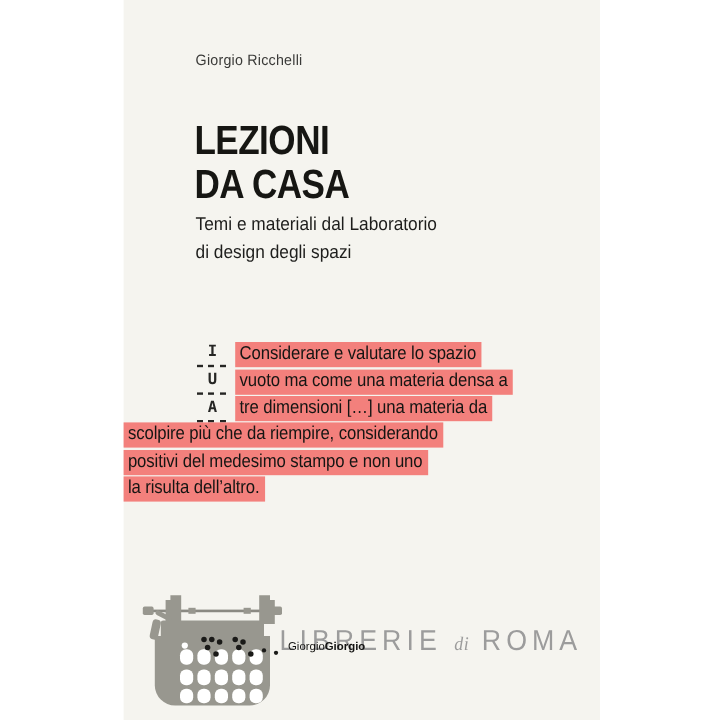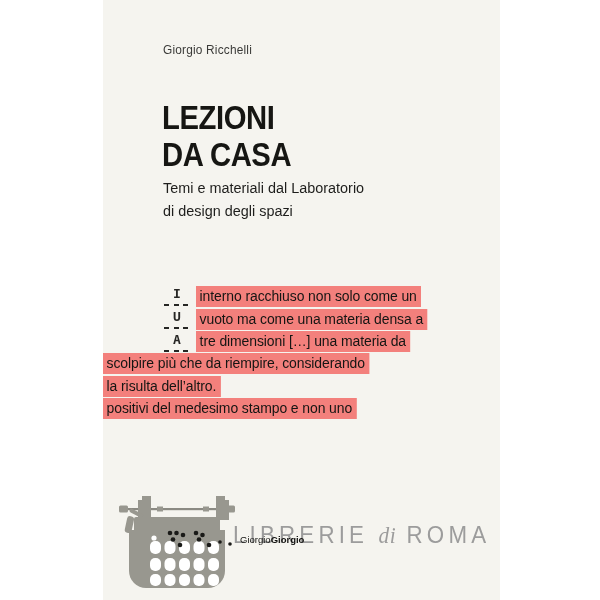--- a/index.html
+++ b/index.html
@@ -50,21 +50,21 @@
   }
   .typewriter{position:absolute;left:14px;top:490px;width:120px;height:100px;}
   .tw{fill:var(--tw,#98978f);}
   .bookstore{
     position:absolute;left:130px;top:521px;
     font-size:24px;letter-spacing:4.5px;color:var(--wm,#9c9c9c);
     white-space:nowrap;transform:scaleX(.93);transform-origin:left top;
   }
   .bookstore .di{
     font-family:"Liberation Serif",serif;font-style:italic;
-    font-size:23px;letter-spacing:.5px;
+    font-size:16px;letter-spacing:.5px;
   }
   .publisher{
     position:absolute;left:137px;top:534px;
     font-size:9.5px;color:#131311;white-space:nowrap;letter-spacing:0;
   }
   .publisher .bold{font-weight:bold;}
 </style>
 </head>
 <body>
 
@@ -86,26 +86,26 @@
     <div class="lt">I</div>
     <div class="dash"></div>
     <div class="lt">U</div>
     <div class="dash"></div>
     <div class="lt">A</div>
     <div class="dash"></div>
     <div class="lt">V</div>
   </div>
 
   <div class="quote">
-    <div class="qline ind"><span class="hl">interno racchiuso non solo come un</span></div>
+    <div class="qline ind"><span class="hl">Considerare e valutare lo spazio</span></div>
     <div class="qline ind"><span class="hl">vuoto ma come una materia densa a</span></div>
     <div class="qline ind"><span class="hl">tre dimensioni […] una materia da</span></div>
     <div class="qline full"><span class="hl">scolpire più che da riempire, considerando</span></div>
+    <div class="qline full"><span class="hl">positivi del medesimo stampo e non uno</span></div>
     <div class="qline full"><span class="hl">la risulta dell’altro.</span></div>
-    <div class="qline full"><span class="hl">positivi del medesimo stampo e non uno</span></div>
   </div>
 
   <svg class="typewriter" viewBox="0 0 120 100" xmlns="http://www.w3.org/2000/svg">
 
     <rect x="5" y="18" width="110" height="2.2" fill="#8b8a83"></rect>
     <rect class="tw" x="2" y="15.5" width="9" height="7" rx="1.5"></rect>
     <rect class="tw" x="109" y="15.5" width="9" height="7" rx="1.5"></rect>
     <rect class="tw" x="40" y="16.5" width="6" height="5"></rect>
     <rect class="tw" x="86" y="16.5" width="6" height="5"></rect>
 

